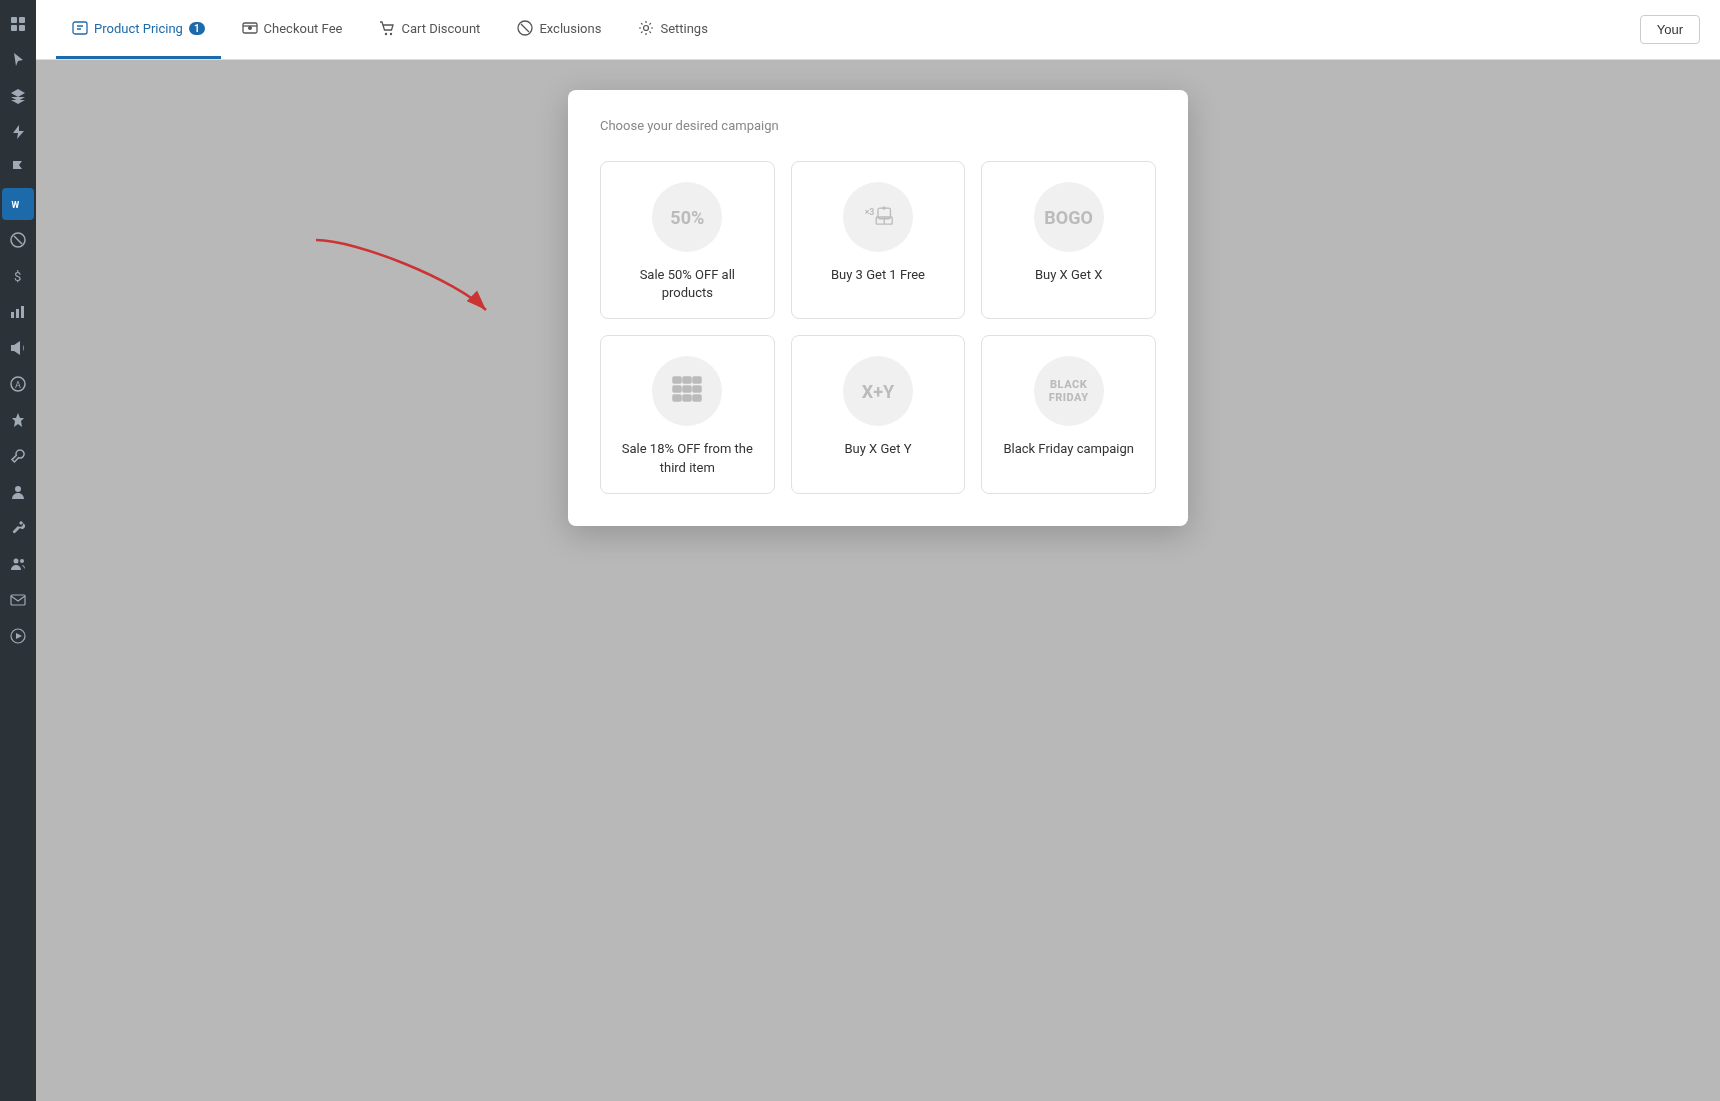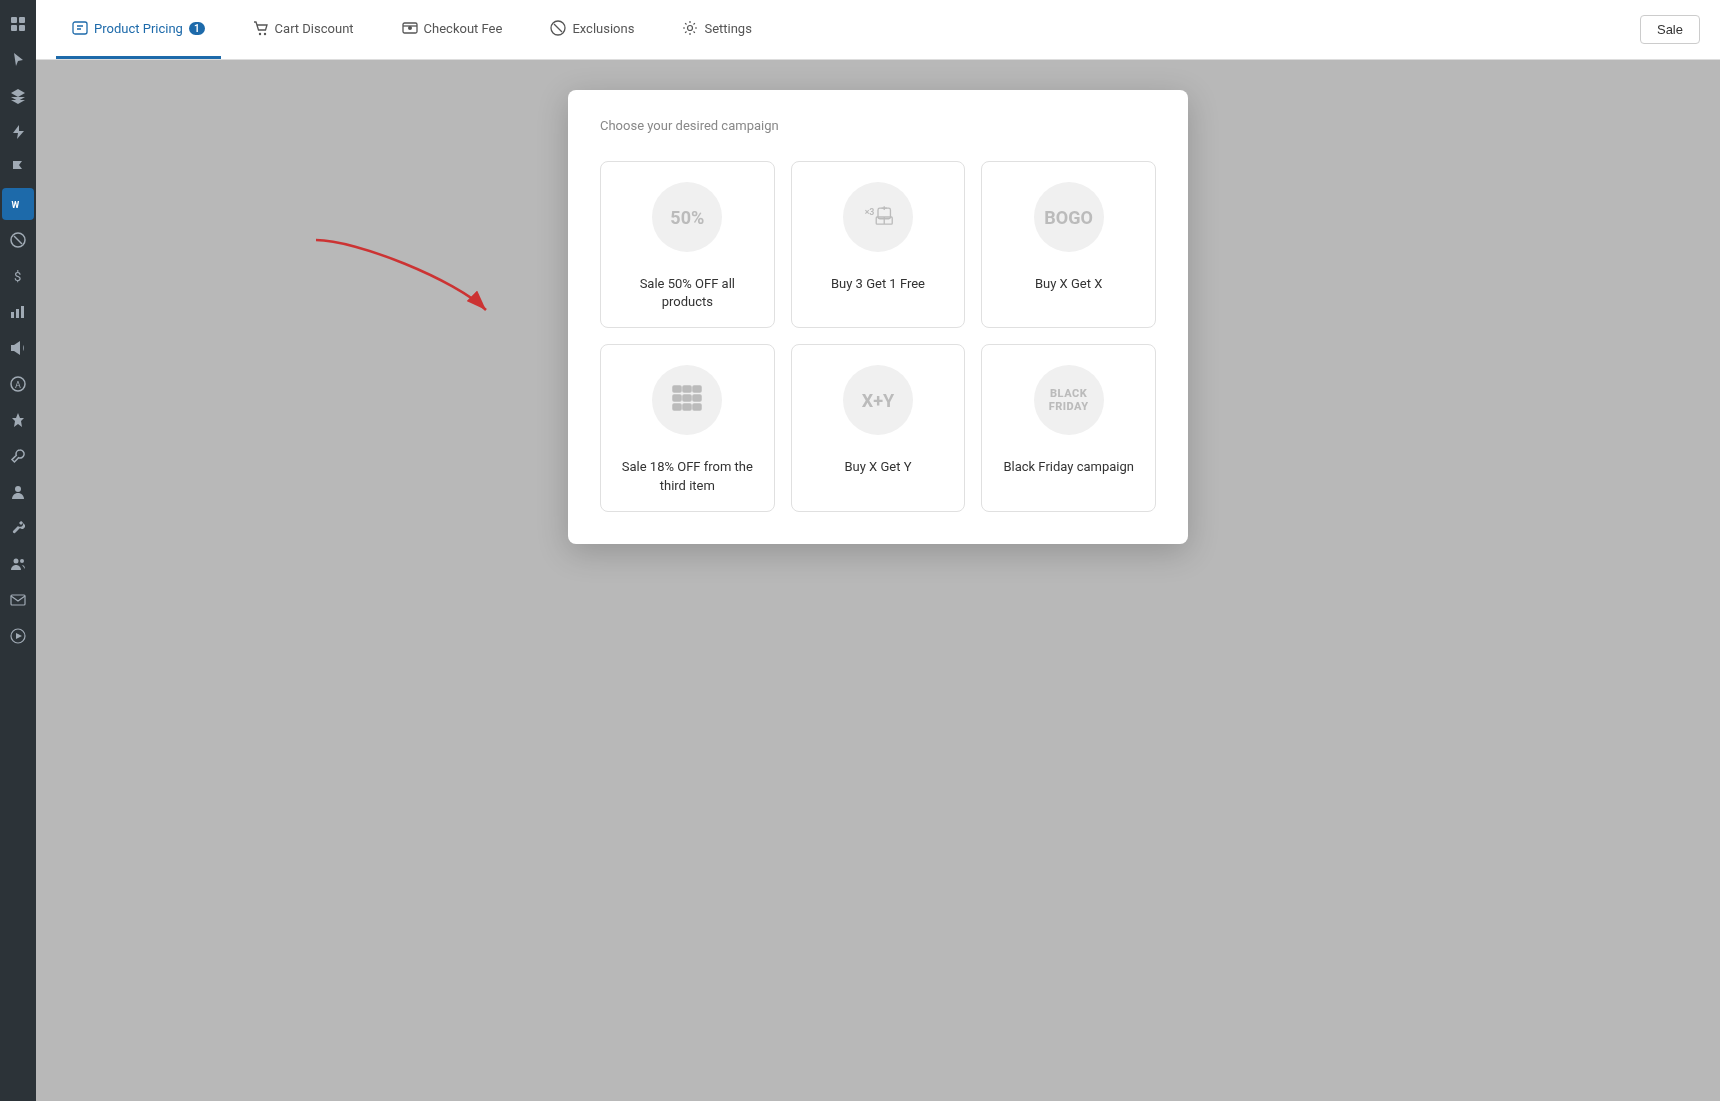--- a/index.html
+++ b/index.html
@@ -62,21 +62,21 @@
       padding: 0 20px;
       display: flex;
       align-items: center;
       height: 60px;
       flex-shrink: 0;
       position: relative;
     }
     .nav-tabs {
       display: flex;
       align-items: flex-start;
-      gap: 16px;
+      gap: 5px;
       height: 100%;
     }
     .nav-tab {
       display: flex;
       align-items: center;
       gap: 6px;
       padding: 0 16px;
       height: 100%;
       cursor: pointer;
       color: #555;
@@ -180,21 +180,20 @@
     .campaign-card {
       border: 1px solid #e0e0e0;
       border-radius: 8px;
       padding: 20px 12px 16px;
       display: flex;
       flex-direction: column;
       align-items: center;
       cursor: pointer;
       transition: border-color 0.15s;
       background: white;
-      gap: 9px;
     }
     .campaign-card.selected {
       border: 2px solid #1d6aaa;
     }
 
     .campaign-icon-wrap {
       width: 70px;
       height: 70px;
       border-radius: 50%;
       background: #f0f0f0;
@@ -349,53 +348,53 @@
         <svg viewBox="0 0 16 16">
             <rect x="1" y="2" width="14" height="12" rx="2" fill="none" stroke="currentColor" stroke-width="1.3"></rect>
             <path d="M5 6h6M5 9h4" stroke="currentColor" stroke-width="1.3" fill="none"></path>
           </svg>
         <span>Product Pricing</span>
         <span class="badge">1</span>
       </div>
 
       <div class="nav-tab">
         <svg viewBox="0 0 16 16">
+            <rect x="1" y="3" width="14" height="10" rx="1.5" fill="none" stroke="currentColor" stroke-width="1.3"></rect>
+            <circle cx="8" cy="8" r="2"></circle>
+            <path d="M1 6h14" stroke="currentColor" stroke-width="1.3"></path>
+          </svg>
+        <span>Checkout Fee</span>
+      </div>
+
+      <div class="nav-tab">
+        <svg viewBox="0 0 16 16">
             <path d="M1 2h2l2.5 8h7L14 5H4" fill="none" stroke="currentColor" stroke-width="1.3"></path>
             <circle cx="7" cy="14" r="1.2"></circle>
             <circle cx="12" cy="14" r="1.2"></circle>
           </svg>
         <span>Cart Discount</span>
-      </div>
-
-      <div class="nav-tab">
-        <svg viewBox="0 0 16 16">
-            <rect x="1" y="3" width="14" height="10" rx="1.5" fill="none" stroke="currentColor" stroke-width="1.3"></rect>
-            <circle cx="8" cy="8" r="2"></circle>
-            <path d="M1 6h14" stroke="currentColor" stroke-width="1.3"></path>
-          </svg>
-        <span>Checkout Fee</span>
       </div>
 
       <div class="nav-tab">
         <svg viewBox="0 0 16 16">
             <circle cx="8" cy="8" r="7" fill="none" stroke="currentColor" stroke-width="1.3"></circle>
             <line x1="4" y1="4" x2="12" y2="12" stroke="currentColor" stroke-width="1.3"></line>
           </svg>
         <span>Exclusions</span>
       </div>
 
       <div class="nav-tab">
         <svg viewBox="0 0 16 16">
             <circle cx="8" cy="8" r="2.5" fill="none" stroke="currentColor" stroke-width="1.2"></circle>
             <path d="M8 1v2M8 13v2M1 8h2M13 8h2M3.1 3.1l1.4 1.4M11.5 11.5l1.4 1.4M3.1 12.9l1.4-1.4M11.5 4.5l1.4-1.4" stroke="currentColor" stroke-width="1.2" fill="none"></path>
           </svg>
         <span>Settings</span>
       </div>
     </div>
-    <button class="save-btn">Sale</button>
+    <button class="save-btn">Your</button>
   </div>
 
   <div class="content-area">
 
     <svg style="position:absolute; left:260px; top:160px; width:220px; height:120px; pointer-events:none; z-index:10;" viewBox="0 0 220 120">
       <defs>
         <marker id="arrowhead" markerWidth="8" markerHeight="6" refX="8" refY="3" orient="auto">
           <polygon points="0 0, 8 3, 0 6" fill="#cc3333"></polygon>
         </marker>
       </defs>

